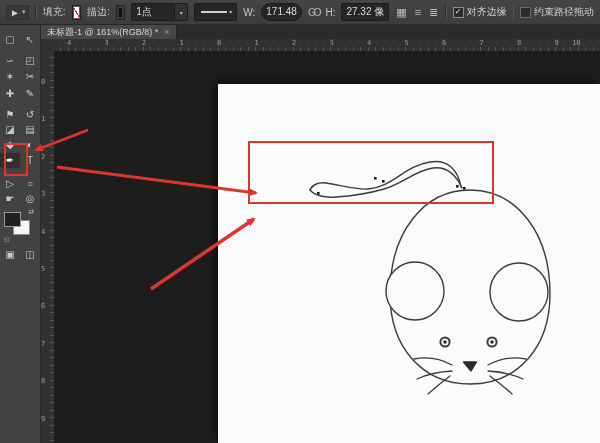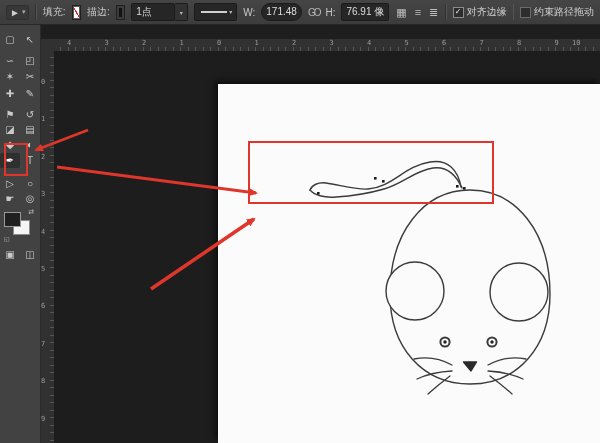--- a/index.html
+++ b/index.html
@@ -116,21 +116,21 @@
       <span class="dd-caret">▾</span>
     </span>
     <span class="field stroke-style">
       <span class="line"></span>
       <span style="font-size:6px;color:#bbb;">▾</span>
     </span>
     <span class="ob-label">W:</span>
     <span class="field" style="width:32px;border-radius:9px;">171.48</span>
     <span class="link-icon">GO</span>
     <span class="ob-label">H:</span>
-    <span class="field" style="width:38px;">76.91 像</span>
+    <span class="field" style="width:38px;">27.32 像</span>
     <span class="ob-icon">▦</span>
     <span class="ob-icon">≡</span>
     <span class="ob-icon">≣</span>
     <div class="ob-sep"></div>
     <span class="ob-check">
       <span class="checkbox">✓</span>
       <span>对齐边缘</span>
     </span>
     <div class="ob-sep"></div>
     <span class="ob-check">
@@ -186,20 +186,26 @@
       <div class="tool-row" style="top: 166px;">
         <div class="tool-cell">☛</div>
         <div class="tool-cell">◎</div>
       </div>
       <div class="tool-row" style="top: 222px;">
         <div class="tool-cell">▣</div>
         <div class="tool-cell">◫</div>
       </div>
     </div>
 
+  <div id="tab-bar">
+    <div id="doc-tab">
+      <span>未标题-1 @ 161%(RGB/8) *</span>
+      <span class="close">×</span>
+    </div>
+  </div>
 
   <div id="ruler-corner"></div>
   <div id="h-ruler">
       <span class="ruler-label" style="left: 13px;">4</span>
       <span class="ruler-label" style="left: 50.5px;">3</span>
       <span class="ruler-label" style="left: 88px;">2</span>
       <span class="ruler-label" style="left: 125.5px;">1</span>
       <span class="ruler-label" style="left: 163px;">0</span>
       <span class="ruler-label" style="left: 200.5px;">1</span>
       <span class="ruler-label" style="left: 238px;">2</span>

